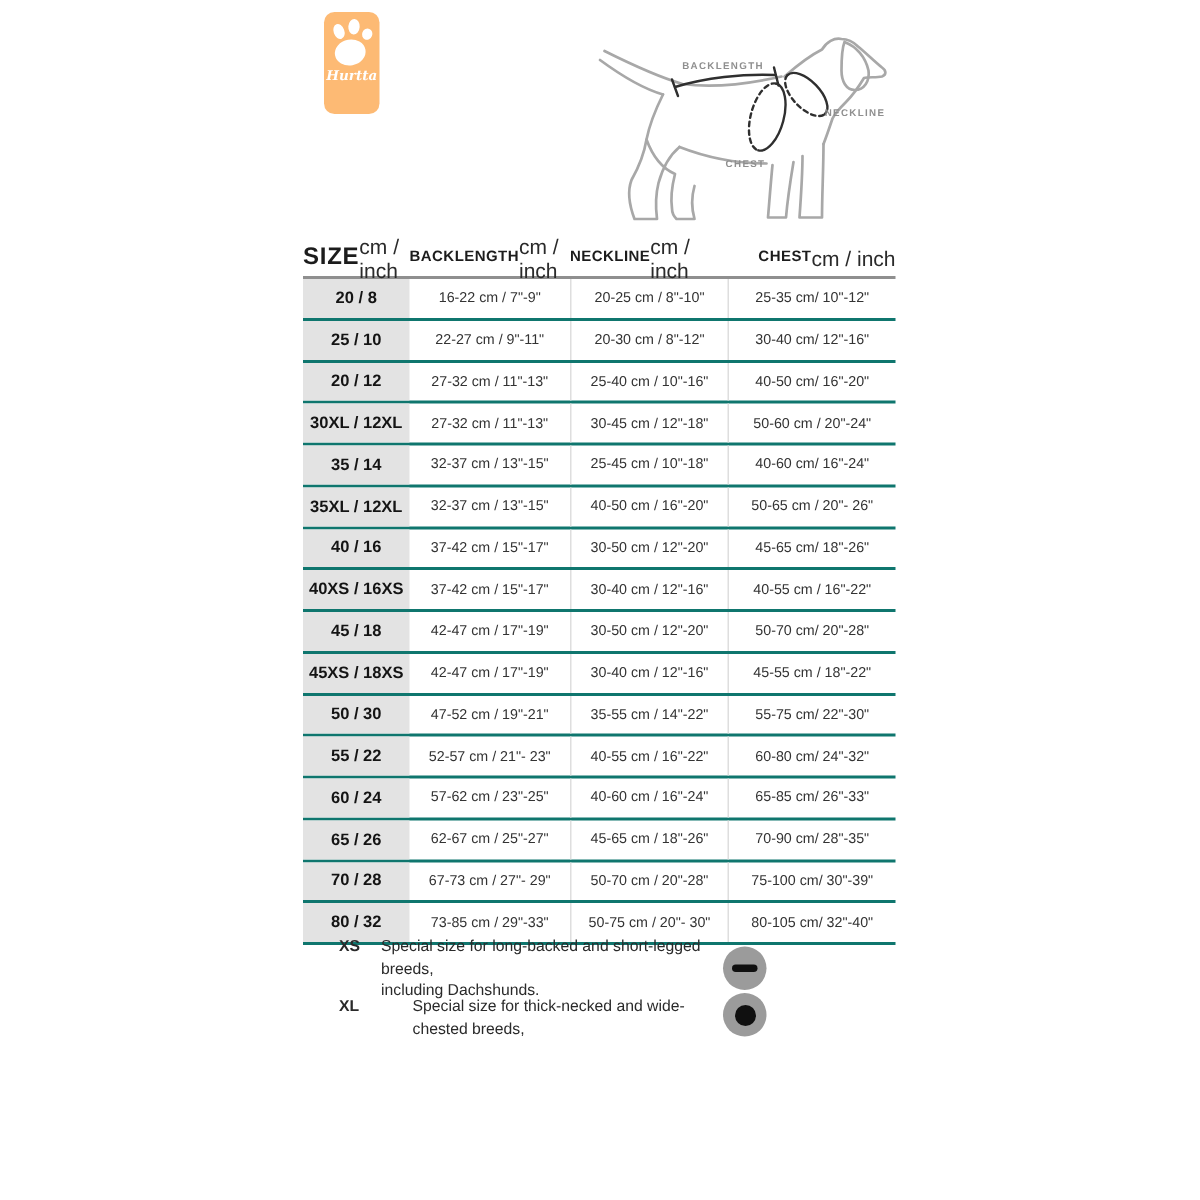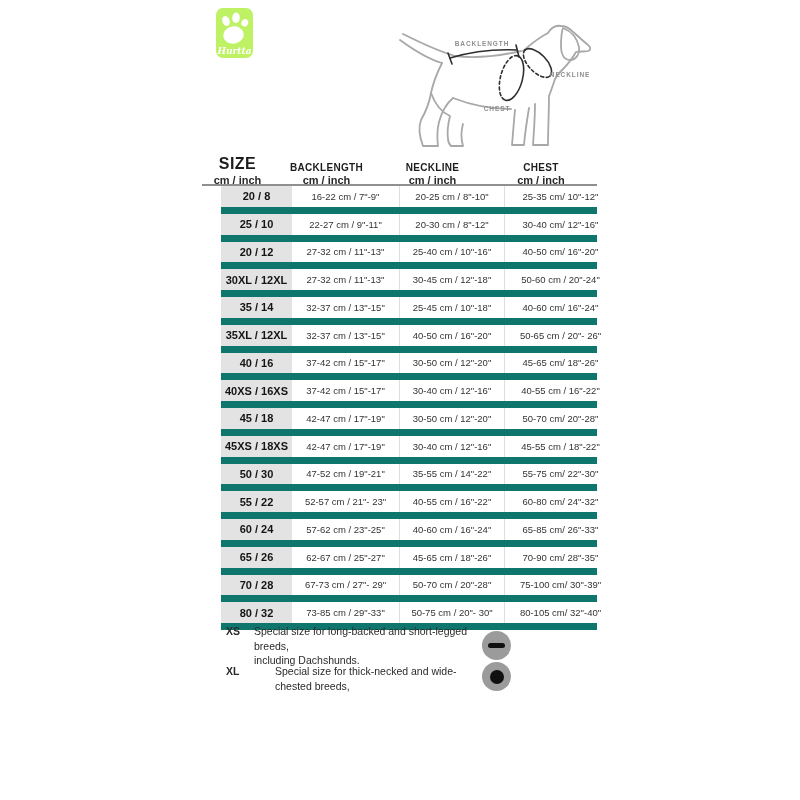--- a/index.html
+++ b/index.html
@@ -1,40 +1,40 @@
 <!DOCTYPE html>
 <html><head>
 <meta charset="utf-8">
 <style>
   html,body{margin:0;padding:0;background:#fff;}
   .page{position:relative;width:800px;height:800px;background:#ffffff;overflow:hidden;
         font-family:"Liberation Sans","DejaVu Sans",sans-serif;color:#1c1c1c;}
 
   
-  .logo{position:absolute;left:216px;top:8px;width:37px;height:50px;background:#bef264;border-radius:7px;}
+  .logo{position:absolute;left:216px;top:8px;width:37px;height:68px;background:#fdba74;border-radius:7px;}
   .logo svg{display:block;}
 
   
   .title{position:absolute;left:210px;top:64px;font-size:23px;line-height:28px;font-weight:bold;
          letter-spacing:-0.3px;color:#1d1d1d;}
 
   
   .diagram{position:absolute;left:395px;top:0px;width:270px;height:152px;}
 
   
   .sizetable{position:absolute;left:202px;top:155px;width:395px;}
   .thead{display:grid;grid-template-columns:71px 107px 105px 112px;height:31px;
          border-bottom:2px solid #8f8f8f;box-sizing:border-box;}
-  .thcell{display:flex;flex-direction:column;align-items:center;justify-content:flex-end;padding-bottom:4px;}
+  .thcell{display:flex;flex-direction:row;align-items:center;justify-content:flex-end;padding-bottom:4px;}
   .thcell .lbl{font-weight:bold;font-size:10px;letter-spacing:0.3px;}
   .thcell.first .lbl{font-size:16px;letter-spacing:0.5px;}
-  .thcell .sub{font-weight:bold;font-size:11px;color:#2a2a2a;margin-top:1px;}
+  .thcell .sub{font-weight:normal;font-size:14px;color:#2a2a2a;margin-top:1px;}
   .tbody{}
   .trow{display:grid;grid-template-columns:71px 107px 105px 112px;height:27.75px;
-        border-bottom:7px solid #0f766e;box-sizing:border-box;margin-left:19px;}
+        border-bottom:2px solid #0f766e;box-sizing:border-box;}
   .tcell{display:flex;align-items:center;justify-content:center;box-sizing:border-box;}
   .tcell.c0{background:#e3e3e3;font-weight:bold;font-size:11px;color:#141414;}
   .tcell.c1,.tcell.c2,.tcell.c3{font-size:9.5px;color:#333;}
   .tcell.c2,.tcell.c3{border-left:1px solid #dedede;}
 
   
   .footnote{position:absolute;left:226px;width:260px;display:flex;gap:11px;
             font-size:10.5px;line-height:14.5px;color:#2a2a2a;}
   .fkey{font-weight:bold;flex:none;width:17px;}
   .fn-icon{position:absolute;left:482px;width:29px;height:29px;border-radius:50%;background:#9b9b9b;

